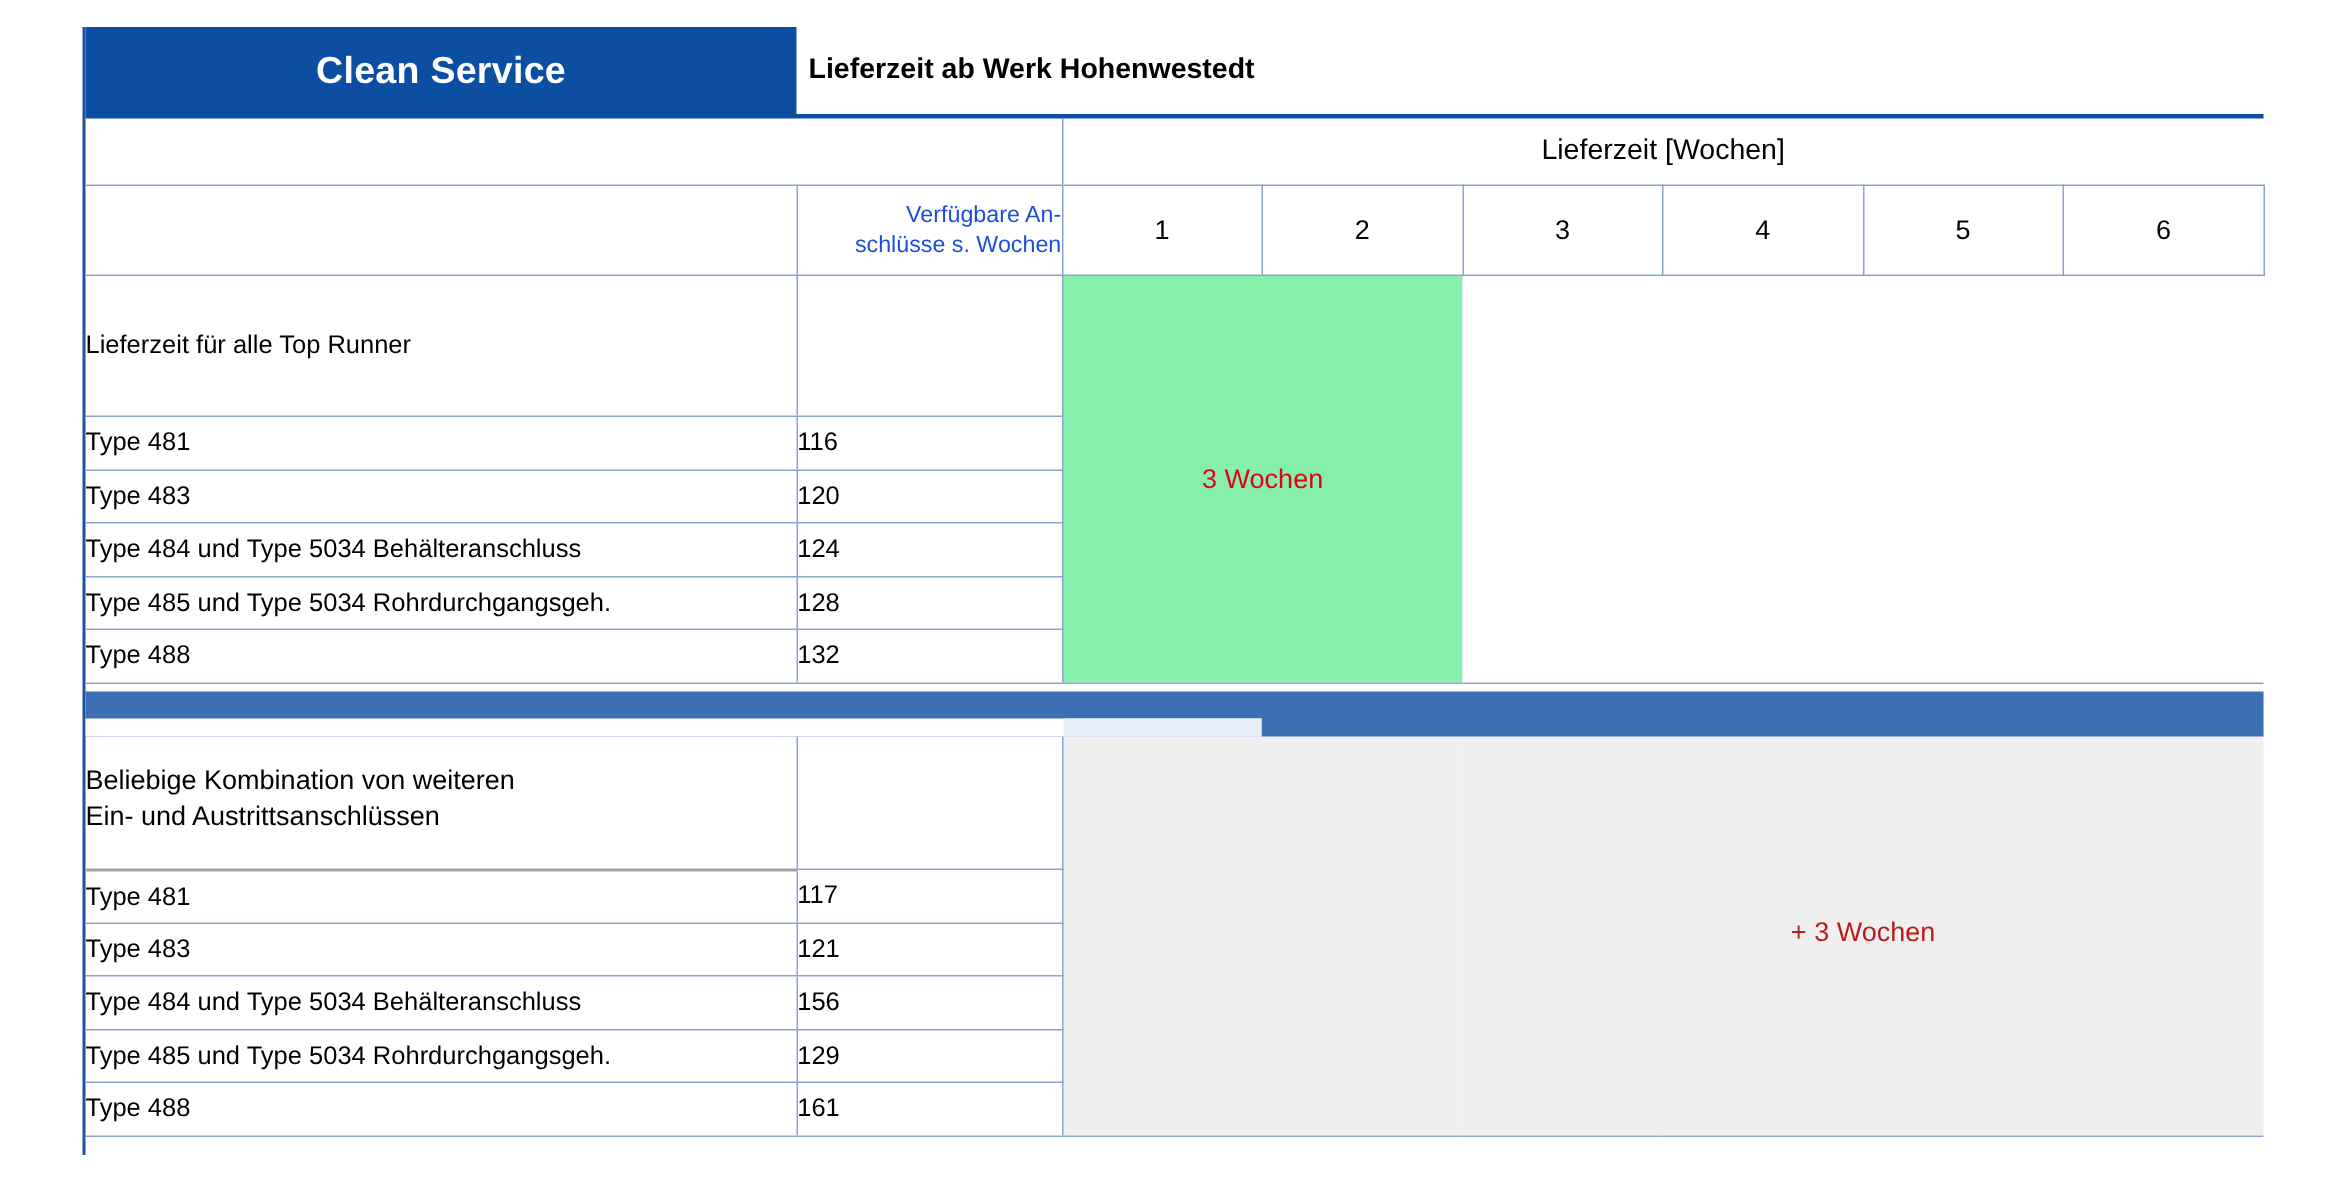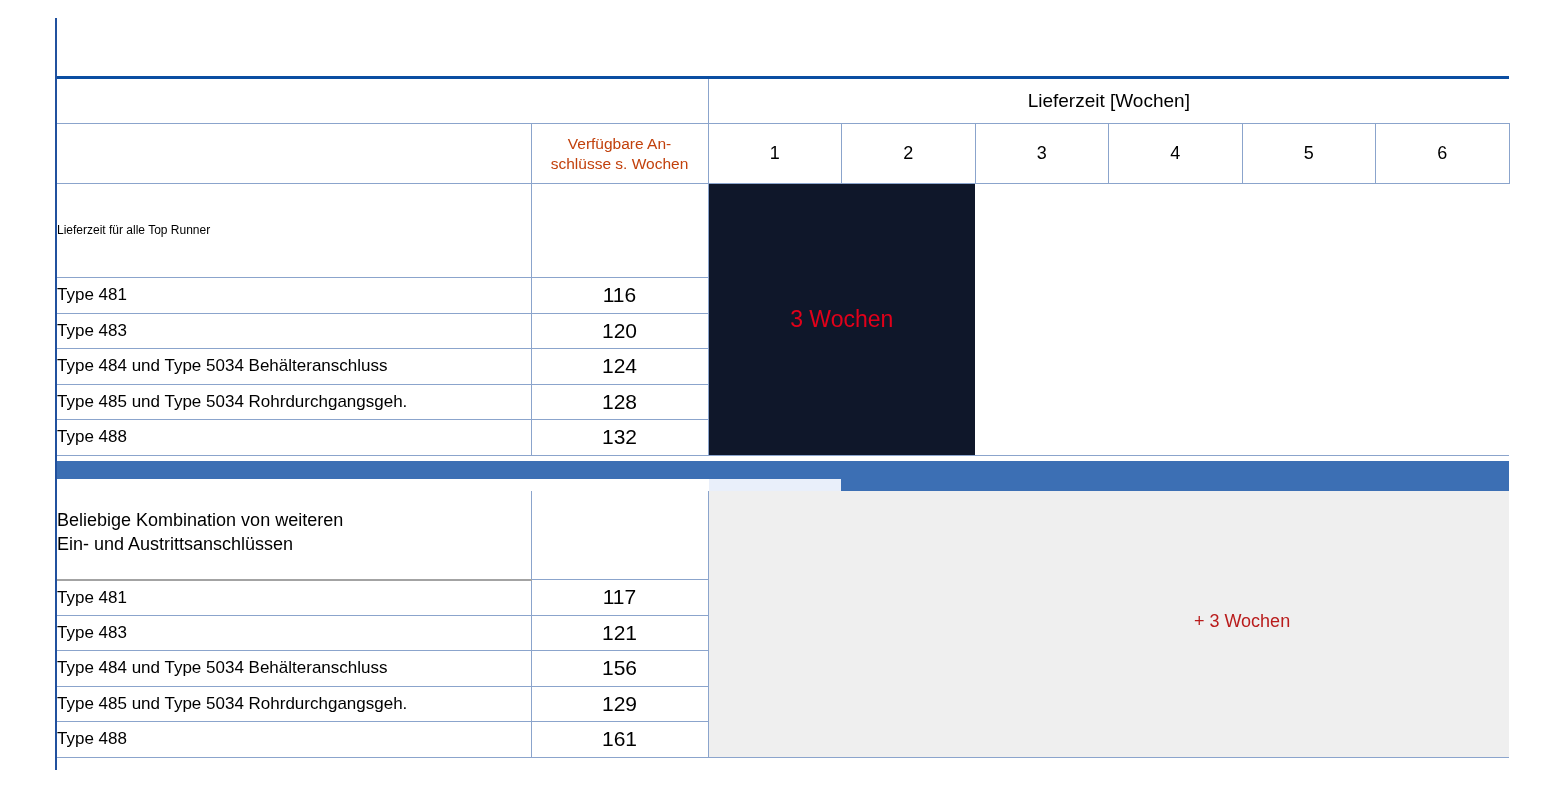--- a/index.html
+++ b/index.html
@@ -104,44 +104,44 @@
     font-weight: bold;
     border-bottom: 1px solid #8ba4cc;
     border-left: 1px solid #8ba4cc;
   }
   .hdr-blank {
     border-bottom: 1px solid #8ba4cc;
   }
 
   .sub-avail {
     height: 59px;
-    text-align: center;
+    text-align: right;
     font-size: 15.5px;
     line-height: 1.28;
-    color: #c2410c;
+    color: #1d4ed8;
     border: 1px solid #8ba4cc;
     border-top: none;
   }
   .sub-week {
     height: 59px;
     text-align: center;
     font-size: 18px;
     border: 1px solid #8ba4cc;
     border-top: none;
     border-left: none;
   }
   .sub-week.first { border-left: 1px solid #8ba4cc; }
   .sub-blank-left {
     border-bottom: 1px solid #8ba4cc;
   }
 
   
   .sec-title {
     height: 93px;
-    font-size: 12px;
+    font-size: 17px;
     font-weight: bold;
     padding-left: 8px;
     border-bottom: 1px solid #8ba4cc;
     line-height: 1.35;
   }
   .sec-title-2 {
     height: 93px;
     font-size: 18px;
     font-weight: bold;
     padding-left: 8px;
@@ -157,33 +157,33 @@
   
   .row-type {
     height: 35.5px;
   }
   .c-type {
     font-size: 17px;
     padding-left: 8px;
     border-bottom: 1px solid #8ba4cc;
   }
   .c-num {
-    font-size: 21px;
-    text-align: center;
+    font-size: 17px;
+    text-align: left;
     border-left: 1px solid #8ba4cc;
     border-right: 1px solid #8ba4cc;
     border-bottom: 1px solid #8ba4cc;
   }
 
   
   .dur-1 {
-    background: #0f172a;
+    background: #86efac;
     text-align: center;
     color: #e2001a;
-    font-size: 23px;
+    font-size: 18px;
   }
   .dur-2 {
     background: #efefef;
     text-align: center;
     color: #b91c1c;
     font-size: 18px;
   }
   .shade-grey { background: #efefef; }
   .shade-white { background: #ffffff; }
 
@@ -217,20 +217,24 @@
     background: #e9effa;
   }
 </style>
 </head>
 <body>
 
 <div id="page">
 
   <div class="left-rule"></div>
 
+  <div class="header-row">
+    <div class="brand-box">Clean Service</div>
+    <div class="header-caption">Lieferzeit ab Werk Hohenwestedt</div>
+  </div>
   <div class="header-underline"></div>
 
   <table class="tbl">
     <colgroup>
       <col class="c-desc">
       <col class="c-avail">
       <col class="c-w">
       <col class="c-w">
       <col class="c-w">
       <col class="c-w">

